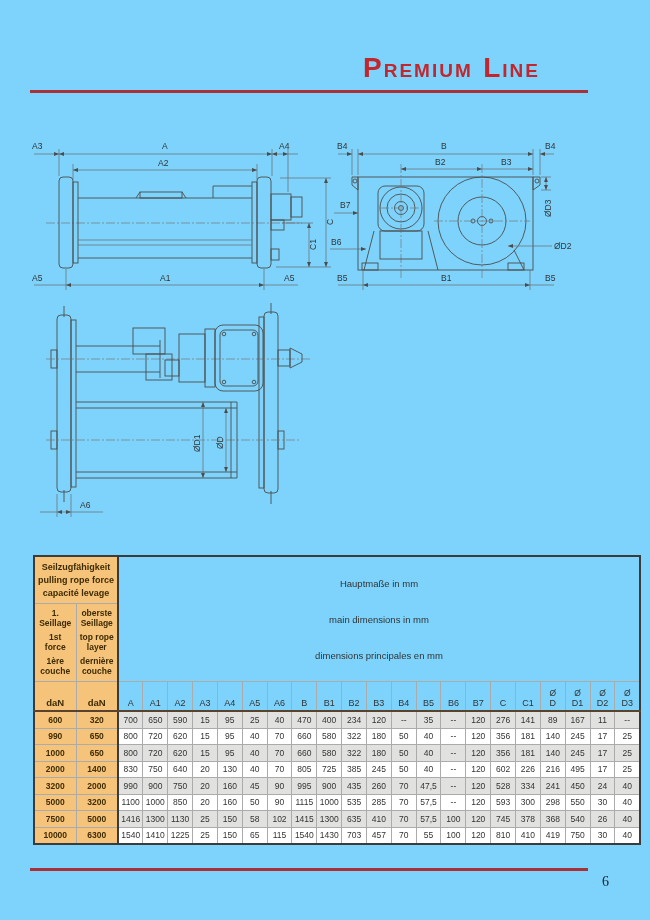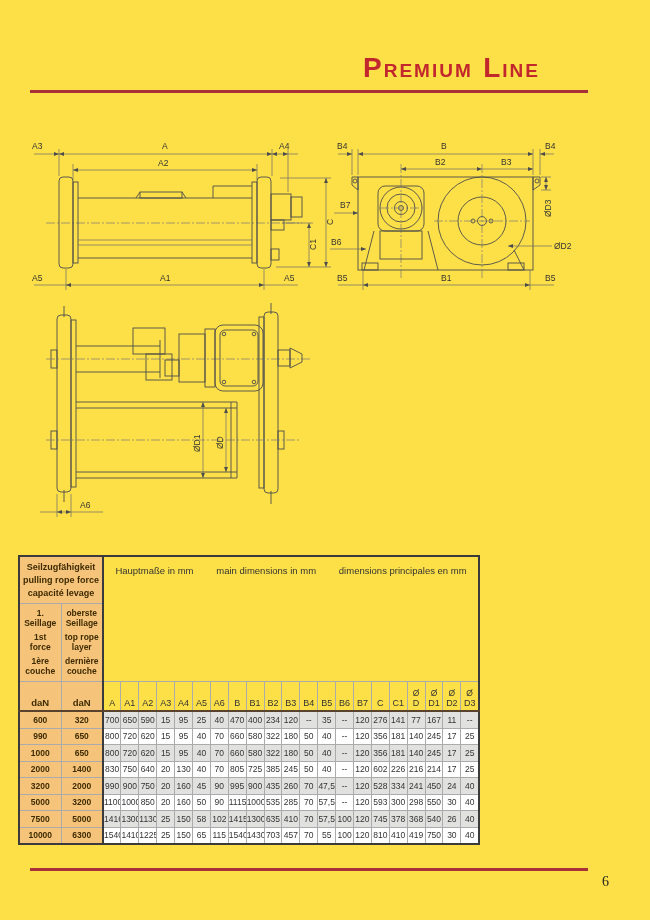--- a/index.html
+++ b/index.html
@@ -1,16 +1,16 @@
 <!DOCTYPE html>
 <html><head>
 <meta charset="utf-8">
 <style>
   html,body{margin:0;padding:0;background:#e8e8e8;}
-  .page{position:relative;width:650px;height:920px;background:#fde047;
+  .page{position:relative;width:650px;height:920px;background:#7dd3fc;
         font-family:"Liberation Sans", sans-serif;overflow:hidden;}
   
   .title{position:absolute;top:52px;right:110px;white-space:nowrap;}
   .titleword{display:inline-block;font-weight:bold;font-size:19px;
              letter-spacing:2px;color:#C2272D;margin-left:6px;}
   .titleword::first-letter{font-size:28px;}
   .rule{position:absolute;left:30px;width:558px;height:3px;background:#A93238;}
   .rule.top{top:90px;}
   .rule.bottom{top:868px;}
   .pagenum{position:absolute;left:602px;top:874px;font-family:"Liberation Serif",serif;
@@ -18,30 +18,30 @@
   
   .drawings{position:absolute;left:0;top:118px;}
   .drawings line,.drawings rect,.drawings path,.drawings circle,.drawings polyline,.drawings polygon{
      fill:none;stroke:#4c4c4c;stroke-width:0.9;}
   .drawings .thin{stroke-width:0.7;stroke:#6a6a6a;}
   .drawings .cl{stroke:#7a7a7a;stroke-width:0.7;stroke-dasharray:9 2 2 2;}
   .drawings text{font-family:"Liberation Sans",sans-serif;font-size:8.5px;fill:#333;
                  stroke:none;}
   .drawings .arr{fill:#4c4c4c;stroke:none;}
   
-  .dims-table{position:absolute;left:18px;top:555px;width:462px;border-collapse:collapse;
+  .dims-table{position:absolute;left:33px;top:555px;width:608px;border-collapse:collapse;
               table-layout:fixed;font-size:8.5px;color:#333;border:2px solid #3b3b3b;}
   .dims-table td{border:1px solid #ABABAB;text-align:center;padding:0;overflow:hidden;}
   .orange{background:#F5C47A;color:#3f2b03;font-weight:bold;}
   .force-right{border-right:2px solid #3b3b3b !important;}
   .hdr-force{font-size:9px;line-height:13px;}
   .hdr-sub{font-size:8.5px;line-height:9.5px;vertical-align:middle;}
   .hdr-sub .grp{margin:5px 0;white-space:pre-line;}
   .hdr-mm{vertical-align:middle;border-bottom:1px solid #ABABAB;}
-  .hdr-mm .mmwrap{display:flex;flex-direction:row;justify-content:space-around;
+  .hdr-mm .mmwrap{display:flex;flex-direction:column;justify-content:space-around;
                   height:108px;font-size:9.5px;color:#333;font-weight:normal;}
   tr.letters td{border-bottom:2px solid #59432c;vertical-align:bottom;font-size:9px;
                 padding-bottom:2px;height:26px;}
   tr.letters td.dan{font-size:9.5px;text-align:center;}
   .dia{font-size:8.5px;line-height:9px;color:#333;}
   tr.datarow td{height:15.5px;}
   tr.datarow td.val{background:#fff;}
   tr.datarow.odd td.val{background:#E1E1DF;}
   .footnote{position:absolute;left:33px;top:828px;font-size:8.5px;color:#5c5c5c;
             letter-spacing:0.2px;}
@@ -372,21 +372,21 @@
           <td class="val">470</td>
           <td class="val">400</td>
           <td class="val">234</td>
           <td class="val">120</td>
           <td class="val">--</td>
           <td class="val">35</td>
           <td class="val">--</td>
           <td class="val">120</td>
           <td class="val">276</td>
           <td class="val">141</td>
-          <td class="val">77</td>
+          <td class="val">89</td>
           <td class="val">167</td>
           <td class="val">11</td>
           <td class="val">--</td>
         </tr>
         <tr class="datarow">
           <td class="orange">990</td>
           <td class="orange force-right">650</td>
           <td class="val">800</td>
           <td class="val">720</td>
           <td class="val">620</td>
@@ -448,21 +448,21 @@
           <td class="val">725</td>
           <td class="val">385</td>
           <td class="val">245</td>
           <td class="val">50</td>
           <td class="val">40</td>
           <td class="val">--</td>
           <td class="val">120</td>
           <td class="val">602</td>
           <td class="val">226</td>
           <td class="val">216</td>
-          <td class="val">214</td>
+          <td class="val">495</td>
           <td class="val">17</td>
           <td class="val">25</td>
         </tr>
         <tr class="datarow odd">
           <td class="orange">3200</td>
           <td class="orange force-right">2000</td>
           <td class="val">990</td>
           <td class="val">900</td>
           <td class="val">750</td>
           <td class="val">20</td>

